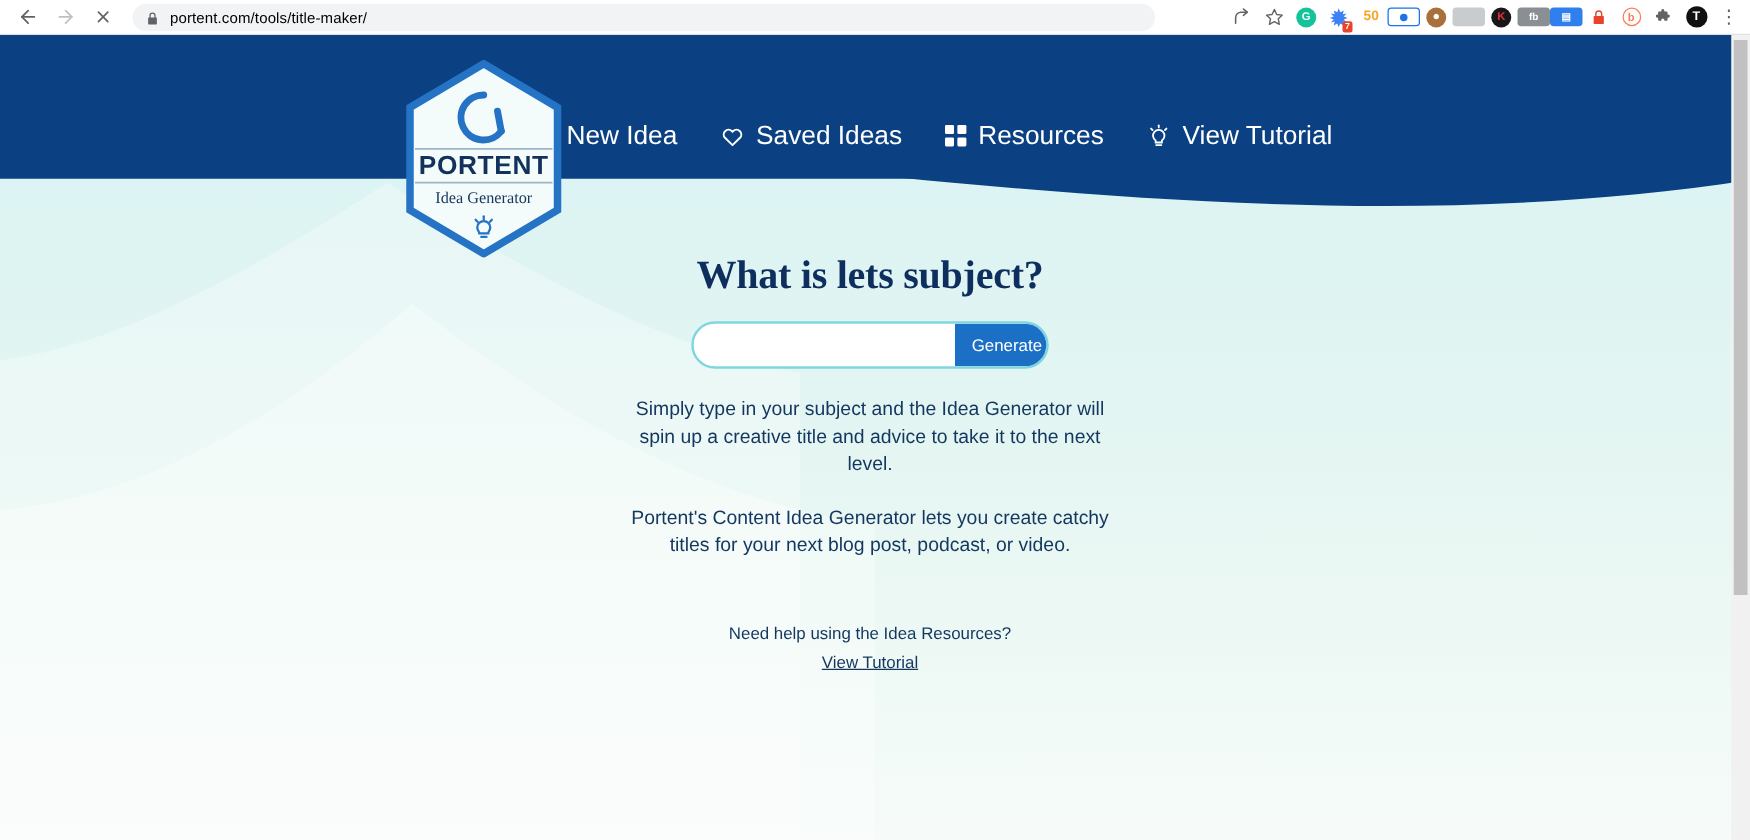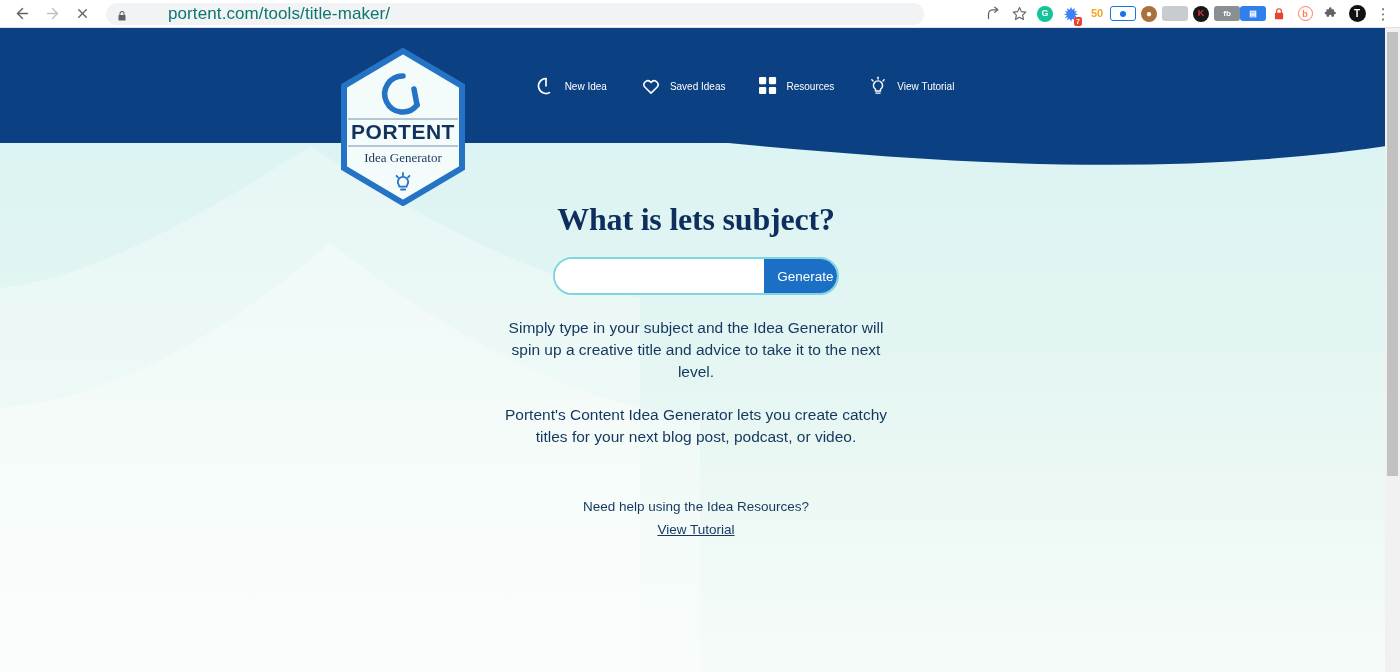--- a/index.html
+++ b/index.html
@@ -34,24 +34,23 @@
     flex: 0 0 auto;
     width: 818px;
     background: #f1f3f4;
     border-radius: 11px;
     display: flex; align-items: center;
     padding: 0 10px;
     overflow: hidden;
   }
   .lock-icon { width: 12px; height: 12px; margin-right: 8px; flex: 0 0 auto; color:#5f6368; }
   .url-text {
-    font-size: 17px; color: #0f766e;
+    font-size: 12px; color: #000000;
     white-space: nowrap; overflow: hidden;
     letter-spacing: 0.1px;
-    margin-left: 32px;
   }
 
   .chrome-actions {
     margin-left: auto;
     display: flex; align-items: center;
     padding-right: 4px;
   }
   .chrome-icon {
     width: 26px; height: 26px;
     display: flex; align-items: center; justify-content: center;
@@ -104,31 +103,32 @@
     position: absolute; top: 48px; left: 0;
     width: 1400px;
     display: flex; align-items: center;
     justify-content: center;
     gap: 0px;
   }
   .nav-inner { display: flex; align-items: center; margin-left: 90px; }
   .nav-item {
     display: flex; align-items: center;
     color: #ffffff;
-    font-size: 10px;
+    font-size: 21px;
     margin-right: 34px;
     white-space: nowrap;
+    margin-top: 21px;
   }
   .nav-item:last-child { margin-right: 0; }
   .nav-ico { margin-right: 9px; display:flex; align-items:center; }
 
   
   .logo {
     position: absolute;
-    left: 338px; top: 20px;
+    left: 322px; top: 20px;
     width: 130px; height: 158px;
   }
   .logo svg { display:block; }
 
   
   .main {
     position: absolute; top: 0; left: 0;
     width: 1392px;
     text-align: center;
   }

